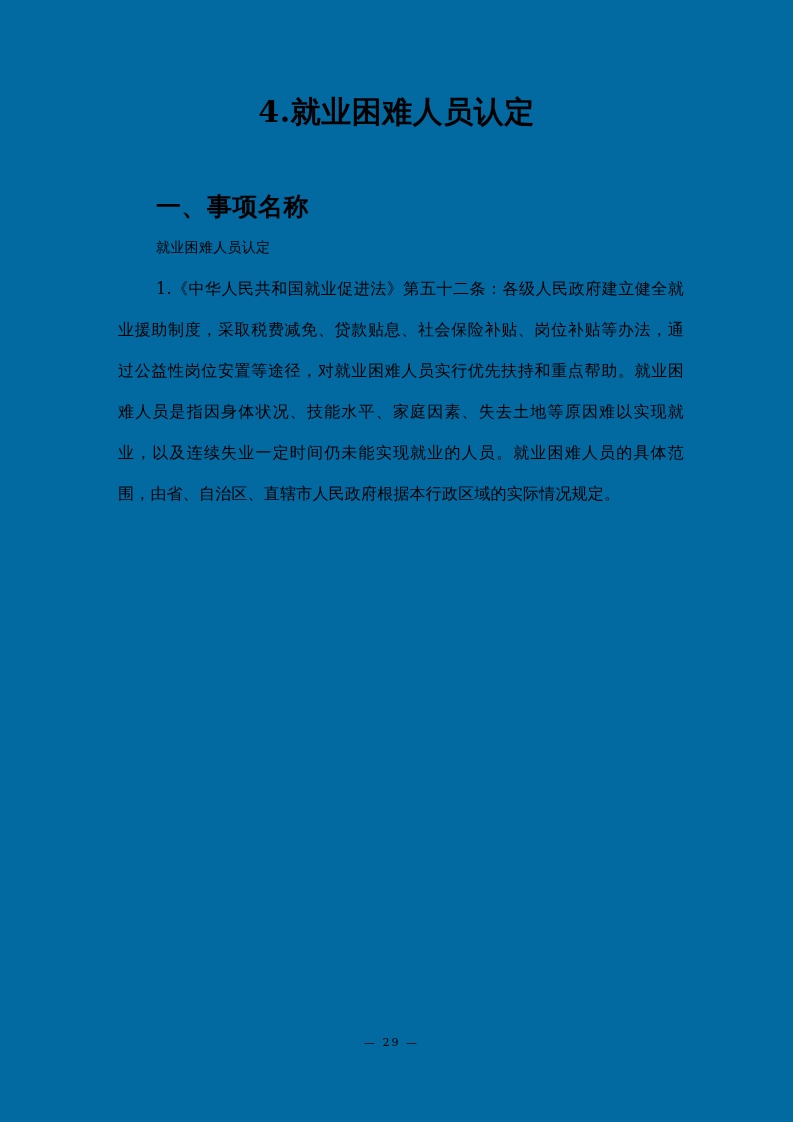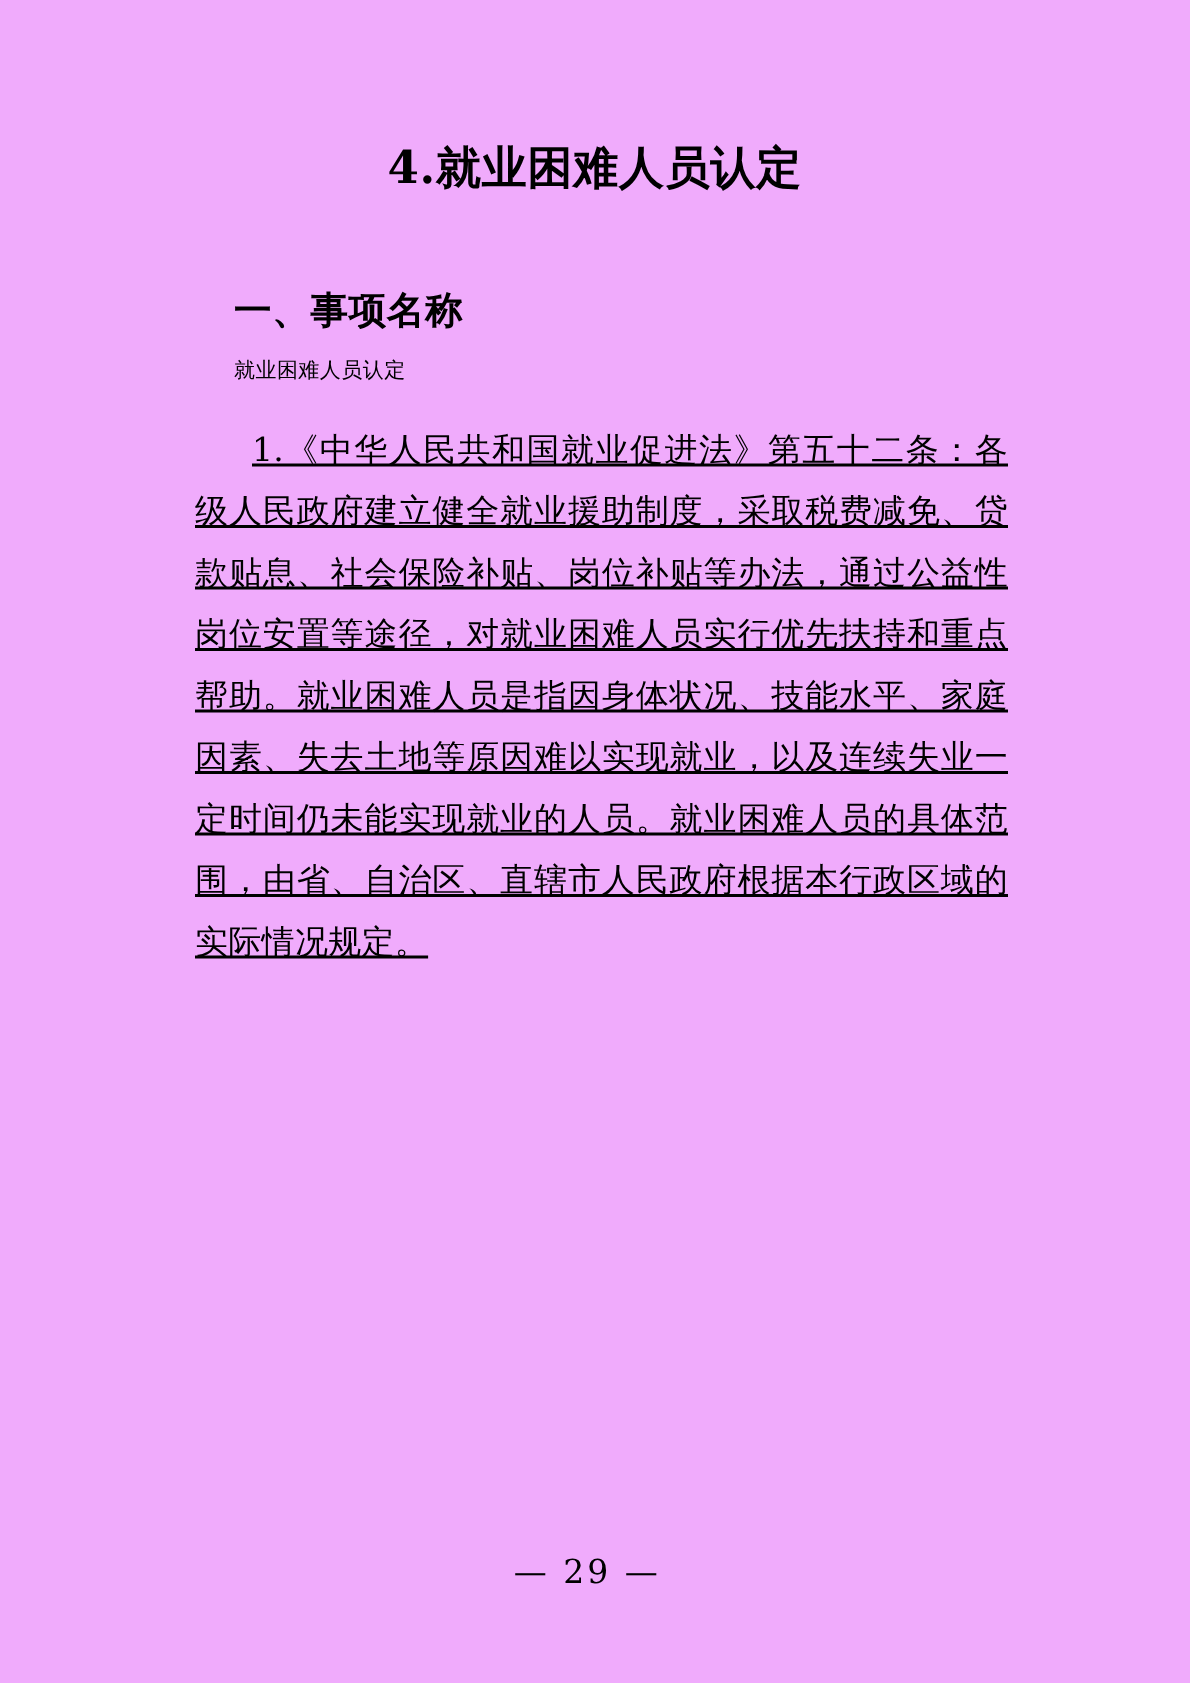--- a/index.html
+++ b/index.html
@@ -14,21 +14,21 @@
     font-family: "DejaVu Serif", "Liberation Serif", serif;
     color: #000000;
     overflow: hidden;
   }
   .page {
     position: absolute;
     left: 0;
     top: 0;
     width: 793px;
     height: 1122px;
-    background: #f0abfc;
+    background: #0369a1;
     box-sizing: border-box;
   }
   .doc-title {
     position: absolute;
     left: 0;
     top: 92px;
     width: 793px;
     text-align: center;
     font-size: 30px;
     font-weight: bold;
@@ -48,36 +48,35 @@
     text-indent: 38px;
     letter-spacing: 0.5px;
   }
   .plain-line {
     font-size: 14px;
     line-height: 41px;
     text-indent: 38px;
     letter-spacing: 0.3px;
   }
   .para {
-    font-size: 22px;
+    font-size: 16px;
     line-height: 41px;
     text-indent: 38px;
     text-align: justify;
     text-justify: inter-ideograph;
     letter-spacing: 0.2px;
-    margin: 12px;
-    text-decoration: underline;
+    margin: 0;
   }
   .page-number {
     position: absolute;
     left: 0;
     top: 1036px;
     width: 783px;
     text-align: center;
-    font-size: 22px;
+    font-size: 11px;
     letter-spacing: 2px;
     font-family: "DejaVu Serif", "Liberation Serif", serif;
   }
 </style>
 </head>
 <body>
 
 <div class="page">
 
   <div class="doc-title">4.就业困难人员认定</div>

